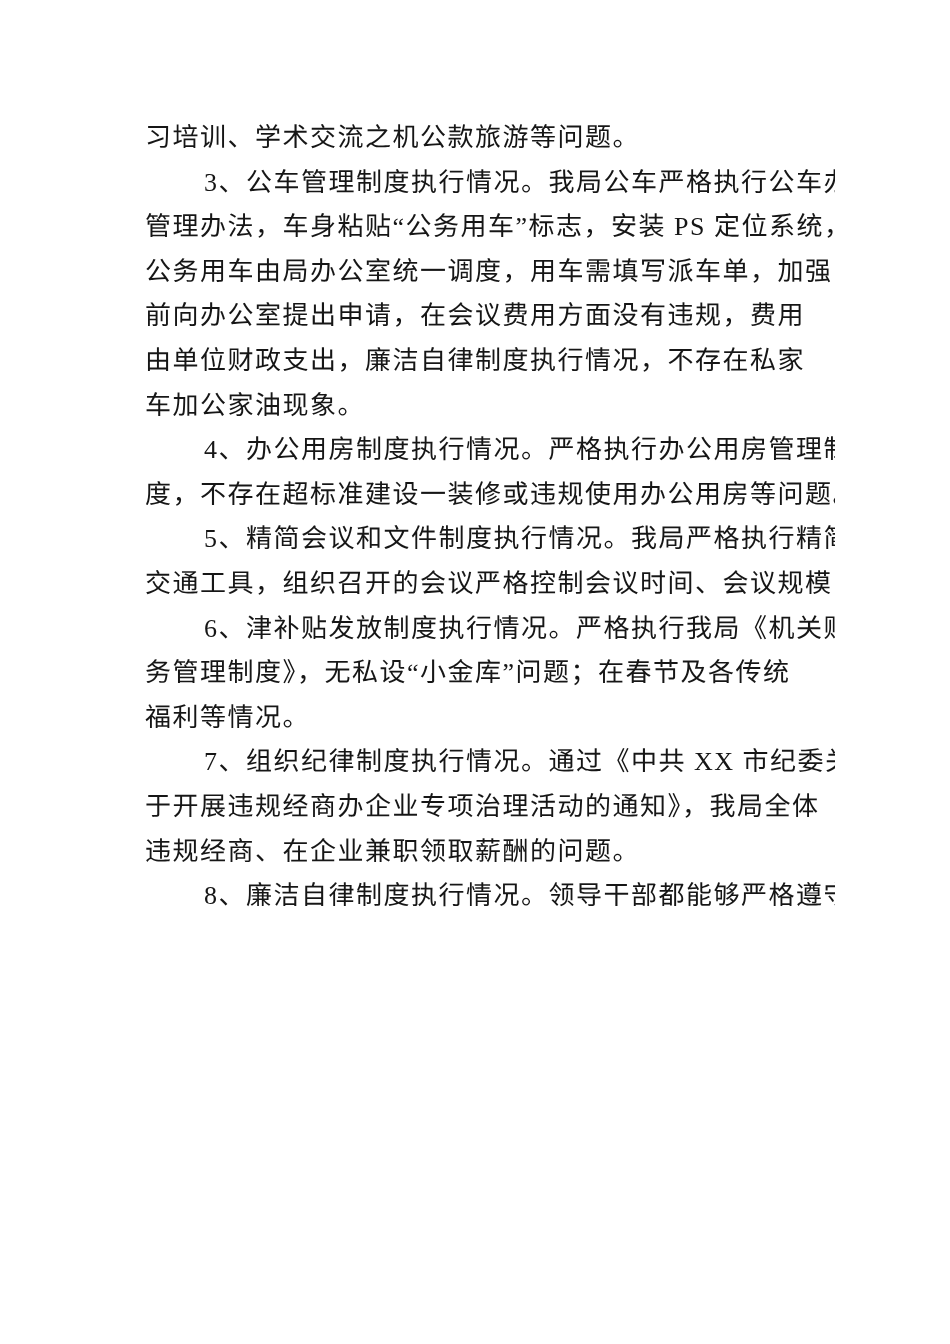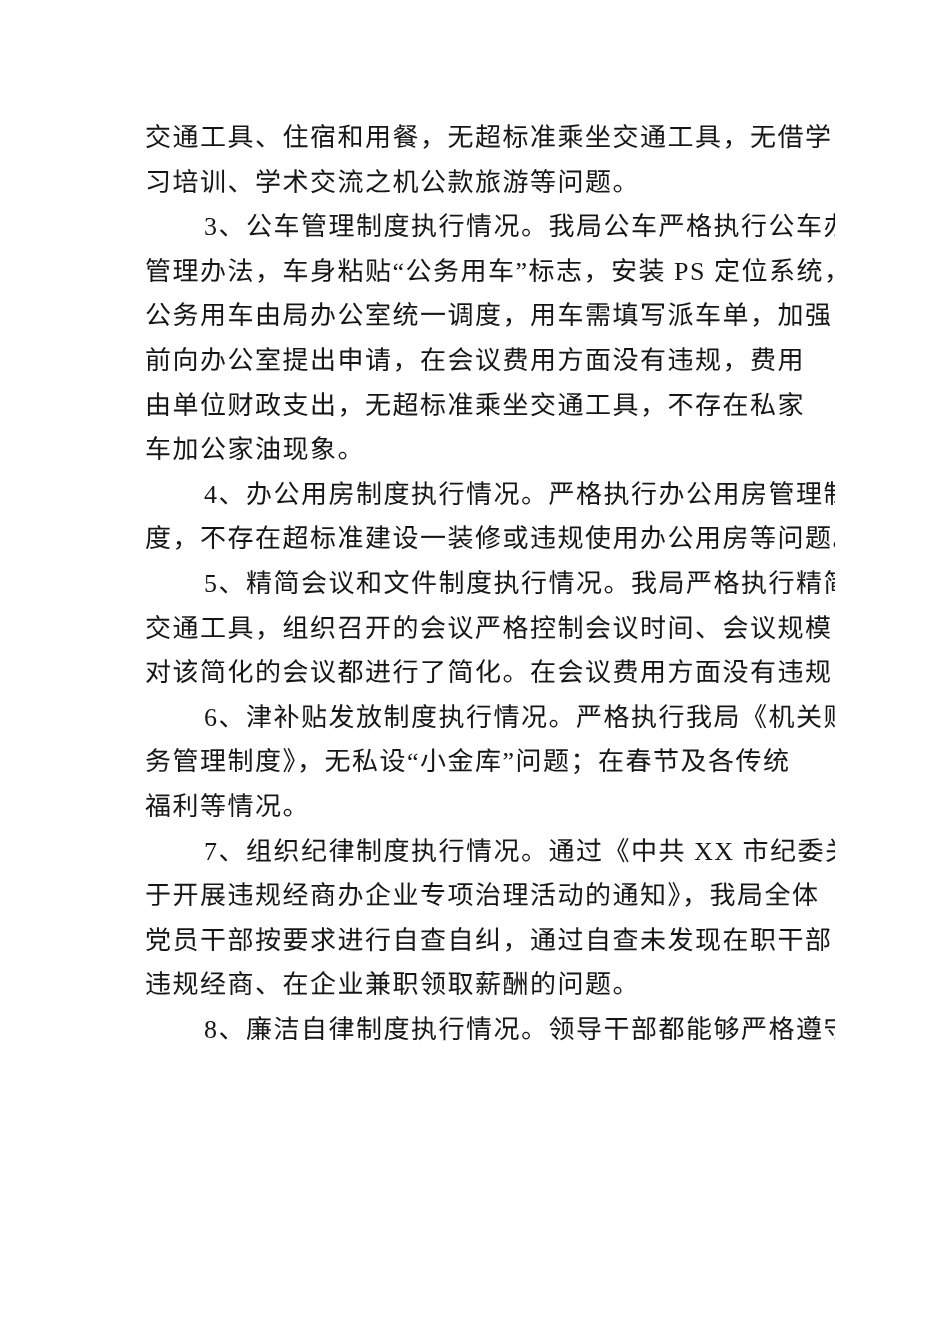--- a/index.html
+++ b/index.html
@@ -45,48 +45,45 @@
   .line.indent {
     text-indent: 59px;
   }
 </style>
 </head>
 <body>
 
 <div class="page">
   <div class="doc-text" style="color: rgb(22, 22, 22);">
       <div class="paragraph">
-        <div class="line">交通工具、住宿和用餐，无超标准乘坐交通工具，无借学</div>
         <div class="line">习培训、学术交流之机公款旅游等问题。</div>
       </div>
       <div class="paragraph">
         <div class="line indent">3、公车管理制度执行情况。我局公车严格执行公车办</div>
         <div class="line">管理办法，车身粘贴“公务用车”标志，安装 PS 定位系统，</div>
         <div class="line">公务用车由局办公室统一调度，用车需填写派车单，加强</div>
         <div class="line">前向办公室提出申请，在会议费用方面没有违规，费用</div>
-        <div class="line">由单位财政支出，无超标准乘坐交通工具，不存在私家</div>
+        <div class="line">由单位财政支出，廉洁自律制度执行情况，不存在私家</div>
         <div class="line">车加公家油现象。</div>
       </div>
       <div class="paragraph">
         <div class="line indent">4、办公用房制度执行情况。严格执行办公用房管理制</div>
         <div class="line">度，不存在超标准建设一装修或违规使用办公用房等问题。</div>
       </div>
       <div class="paragraph">
         <div class="line indent">5、精简会议和文件制度执行情况。我局严格执行精简</div>
         <div class="line">交通工具，组织召开的会议严格控制会议时间、会议规模</div>
-        <div class="line">对该简化的会议都进行了简化。在会议费用方面没有违规</div>
       </div>
       <div class="paragraph">
         <div class="line indent">6、津补贴发放制度执行情况。严格执行我局《机关财</div>
         <div class="line">务管理制度》，无私设“小金库”问题；在春节及各传统</div>
         <div class="line">福利等情况。</div>
       </div>
       <div class="paragraph">
         <div class="line indent">7、组织纪律制度执行情况。通过《中共 XX 市纪委关</div>
         <div class="line">于开展违规经商办企业专项治理活动的通知》，我局全体</div>
-        <div class="line">党员干部按要求进行自查自纠，通过自查未发现在职干部</div>
         <div class="line">违规经商、在企业兼职领取薪酬的问题。</div>
       </div>
       <div class="paragraph">
         <div class="line indent">8、廉洁自律制度执行情况。领导干部都能够严格遵守</div>
       </div>
     </div>
 </div>
 
 </body></html>

